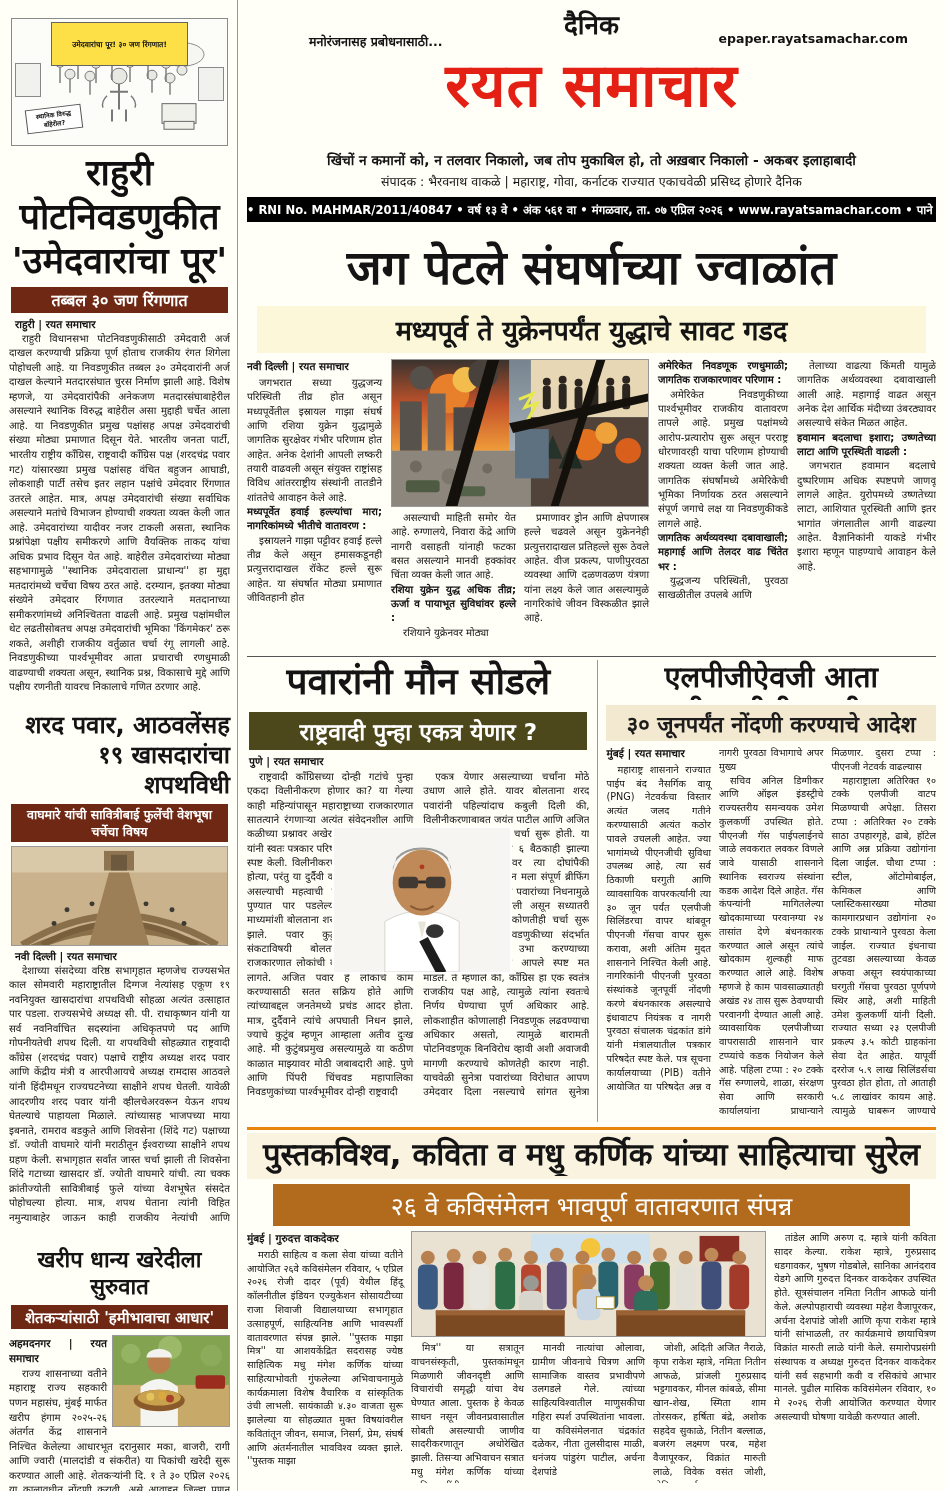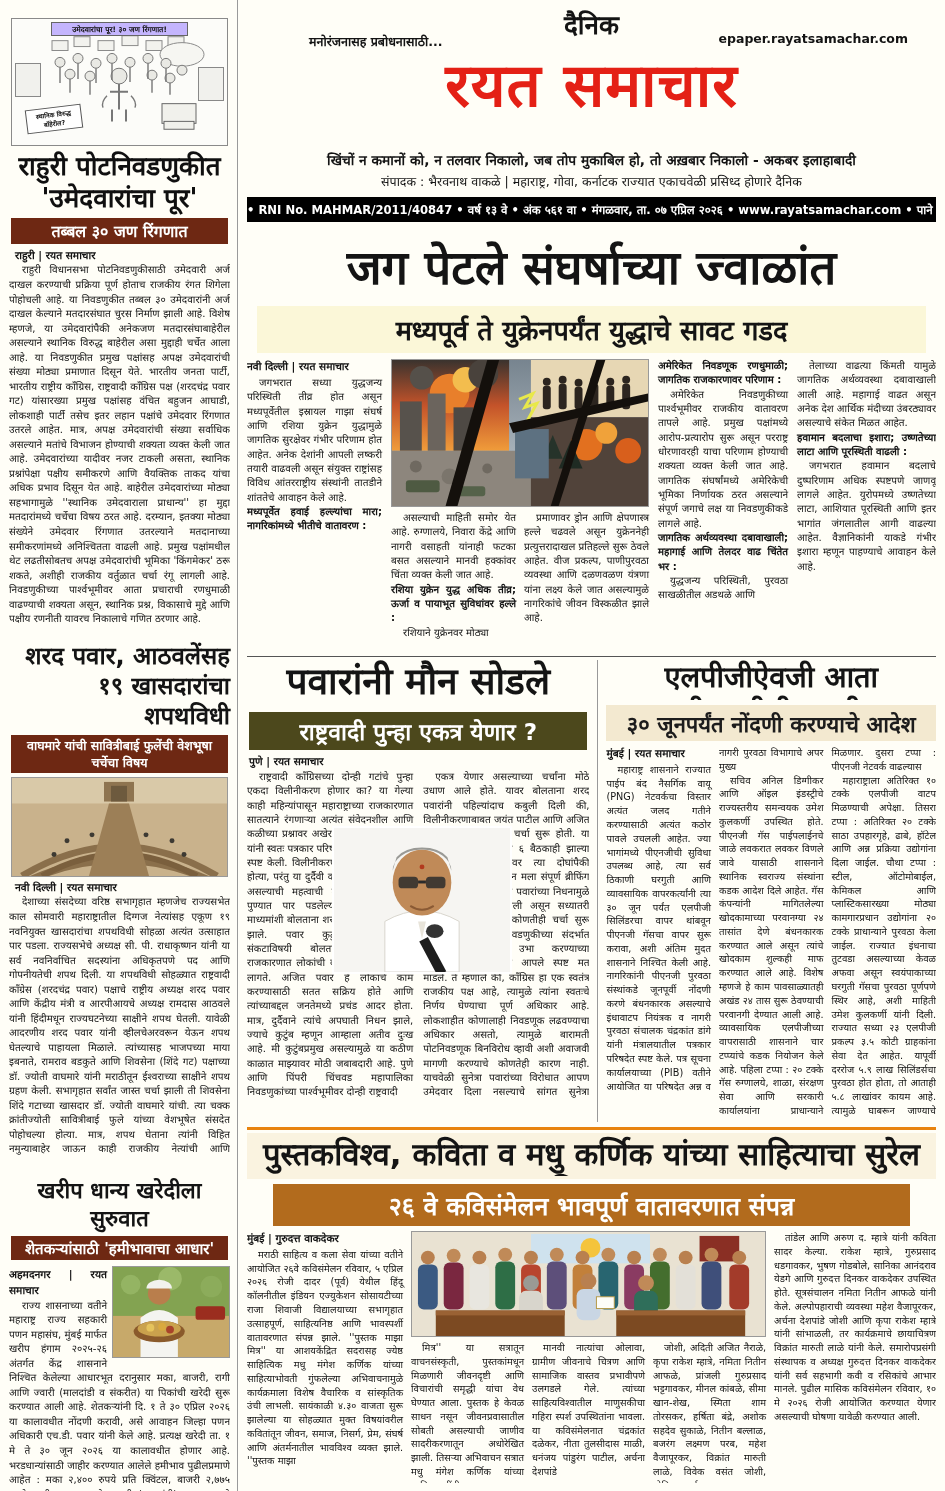--- a/index.html
+++ b/index.html
@@ -3,24 +3,24 @@
 <meta charset="utf-8">
 <style>
   *{box-sizing:border-box;margin:0;padding:0}
   html,body{width:945px}
   body{height:1491px;overflow:hidden;background:#fffef7;font-family:"DejaVu Sans","Liberation Sans",sans-serif;color:#141414}
   .page{display:flex;width:945px;height:1491px}
   
   .rail{width:237px;padding:18px 7px 0 9px;flex:0 0 237px}
   .cartoon{height:128px;border:1px solid #8a8a8a;background:#fbfbf8;position:relative;margin:0 2px 5px 2px;overflow:hidden}
   .cartoon svg{position:absolute;inset:0;width:100%;height:100%}
-  .cartoon-banner{position:absolute;top:3px;left:18%;width:64%;background:#c4b5fd;border:1px solid #666;font-size:7.5px;font-weight:bold;text-align:center;padding:1px 0;z-index:2}
+  .cartoon-banner{position:absolute;top:3px;left:18%;width:64%;background:#fde047;border:1px solid #666;font-size:7.5px;font-weight:bold;text-align:center;padding:16px 0;z-index:2}
   .cartoon-sign{position:absolute;bottom:14px;left:14px;width:56px;background:#fff;border:1px solid #555;font-size:6.5px;font-weight:bold;text-align:center;transform:rotate(-7deg);padding:2px 1px;z-index:2}
   .mini-panel{position:absolute;width:26px;height:34px;border:1px solid #888;background:#f1f1ed;z-index:1}
-  .rail-h1{font-size:26px;line-height:1.22;font-weight:bold;text-align:center;color:#101010}
+  .rail-h1{font-size:36px;line-height:1.22;font-weight:bold;text-align:center;color:#101010}
   .bar-maroon{background:#6e2813;color:#fff;font-weight:bold;text-align:center;margin:4px 2px;padding:2px 2px}
   .b1{font-size:16px}
   .b2{font-size:12.5px}
   .b3{font-size:15px}
   .dateline{font-weight:bold;font-size:10.5px;margin:3px 0 1px 6px}
   .btxt{font-size:10.1px;line-height:1.44;text-align:justify;overflow:hidden}
   .btxt p{text-indent:13px}
   .rail-a1-body{height:372px}
   .rail-h2{font-size:24px;line-height:1.25;font-weight:bold;text-align:right;margin-top:6px}
   .photo{border:1px solid #999;overflow:hidden;position:relative}
@@ -63,21 +63,21 @@
   .pawar-photo svg{width:100%;height:100%;display:block}
   .png{width:338px;padding-left:8px}
   .png-h{font-size:29px;font-weight:bold;text-align:center;line-height:1.2;height:40px;overflow:hidden}
   .bar-cream{background:#f3e9d0;color:#1c1c1c;font-size:22px;font-weight:bold;text-align:center;padding:3px 0;margin:5px 0}
   .png-body{column-count:3;column-gap:8px;font-size:9.7px;line-height:1.42;text-align:justify;height:372px;overflow:hidden;margin-top:2px}
   .png-body p{text-indent:11px}
   
   .bottom{border-top:3px solid #e8830e;margin-top:5px;padding-top:3px}
   .bot-hwrap{background:#faf3e0;padding:3px 2px}
   .bot-h{font-size:31px;font-weight:bold;text-align:center;line-height:1.2;height:40px;overflow:hidden}
-  .bar-orange{background:#b26b1d;color:#fff;font-size:25px;font-weight:bold;text-align:center;padding:4px 0;margin:5px 26px}
+  .bar-orange{background:#b26b1d;color:#fff;font-size:25px;font-weight:normal;text-align:center;padding:4px 0;margin:5px 26px}
   .bot-body{display:flex;gap:8px;height:252px;overflow:hidden;font-size:9.7px;line-height:1.42;text-align:justify}
   .bot-body p{text-indent:11px}
   .bc1{width:160px}.bmid{width:356px}.bc4{width:166px}
   .group-img{height:106px;margin-bottom:4px}
   .bmid-cols{display:flex;gap:8px}
   .bmid-cols>div{width:113px}
 </style>
 </head>
 <body>
 
@@ -218,20 +218,21 @@
     </div>
 
     <div>
       <div class="lead-h">जग पेटले संघर्षाच्या ज्वाळांत</div>
       <div class="lead-sub">मध्यपूर्व ते युक्रेनपर्यंत युद्धाचे सावट गडद</div>
       <div class="lead-body">
         <div class="lc1">
           <div class="dateline" style="margin:0 0 2px 0">नवी दिल्ली | रयत समाचार</div>
           <p>जगभरात सध्या युद्धजन्य परिस्थिती तीव्र होत असून मध्यपूर्वेतील इस्रायल गाझा संघर्ष आणि रशिया युक्रेन युद्धामुळे जागतिक सुरक्षेवर गंभीर परिणाम होत आहेत. अनेक देशांनी आपली लष्करी तयारी वाढवली असून संयुक्त राष्ट्रांसह विविध आंतरराष्ट्रीय संस्थांनी तातडीने शांततेचे आवाहन केले आहे.</p>
           <p class="bh">मध्यपूर्वेत हवाई हल्ल्यांचा मारा; नागरिकांमध्ये भीतीचे वातावरण :</p>
+          <p>इस्रायलने गाझा पट्टीवर हवाई हल्ले तीव्र केले असून हमासकडूनही प्रत्युत्तरादाखल रॉकेट हल्ले सुरू आहेत. या संघर्षात मोठ्या प्रमाणात जीवितहानी होत</p>
         </div>
         <div class="lmid">
           <div class="photo war-img">
             <svg viewBox="0 0 258 148" preserveAspectRatio="none">
               <defs>
                 <linearGradient id="gf" x1="0" y1="0" x2="0" y2="1">
                   <stop offset="0" stop-color="#3a332e"></stop>
                     <stop offset="0.5" stop-color="#c4532a"></stop>
                     <stop offset="1" stop-color="#f09c3a"></stop>
                 </linearGradient>
@@ -291,21 +292,21 @@
             </div>
             <div>
               <p>प्रमाणावर ड्रोन आणि क्षेपणास्त्र हल्ले चढवले असून युक्रेननेही प्रत्युत्तरादाखल प्रतिहल्ले सुरू ठेवले आहेत. वीज प्रकल्प, पाणीपुरवठा व्यवस्था आणि दळणवळण यंत्रणा यांना लक्ष्य केले जात असल्यामुळे नागरिकांचे जीवन विस्कळीत झाले आहे.</p>
             </div>
           </div>
         </div>
         <div class="lc4">
           <p class="bh">अमेरिकेत निवडणूक रणधुमाळी; जागतिक राजकारणावर परिणाम :</p>
           <p>अमेरिकेत निवडणुकीच्या पार्श्वभूमीवर राजकीय वातावरण तापले आहे. प्रमुख पक्षांमध्ये आरोप-प्रत्यारोप सुरू असून परराष्ट्र धोरणावरही याचा परिणाम होण्याची शक्यता व्यक्त केली जात आहे. जागतिक संघर्षांमध्ये अमेरिकेची भूमिका निर्णायक ठरत असल्याने संपूर्ण जगाचे लक्ष या निवडणुकीकडे लागले आहे.</p>
           <p class="bh">जागतिक अर्थव्यवस्था दबावाखाली; महागाई आणि तेलदर वाढ चिंतेत भर :</p>
-          <p>युद्धजन्य परिस्थिती, पुरवठा साखळीतील अडथळे आणि</p>
+          <p>युद्धजन्य परिस्थिती, पुरवठा साखळीतील उपलबे आणि</p>
         </div>
         <div class="lc5">
           <p>तेलाच्या वाढत्या किंमती यामुळे जागतिक अर्थव्यवस्था दबावाखाली आली आहे. महागाई वाढत असून अनेक देश आर्थिक मंदीच्या उंबरठ्यावर असल्याचे संकेत मिळत आहेत.</p>
           <p class="bh">हवामान बदलाचा इशारा; उष्णतेच्या लाटा आणि पूरस्थिती वाढली :</p>
           <p>जगभरात हवामान बदलाचे दुष्परिणाम अधिक स्पष्टपणे जाणवू लागले आहेत. युरोपमध्ये उष्णतेच्या लाटा, आशियात पूरस्थिती आणि इतर भागांत जंगलातील आगी वाढल्या आहेत. वैज्ञानिकांनी याकडे गंभीर इशारा म्हणून पाहण्याचे आवाहन केले आहे.</p>
         </div>
       </div>
       <div class="rule"></div>
     </div>
 

